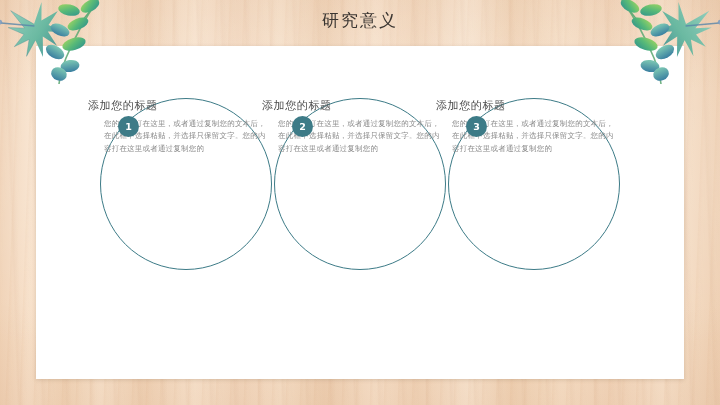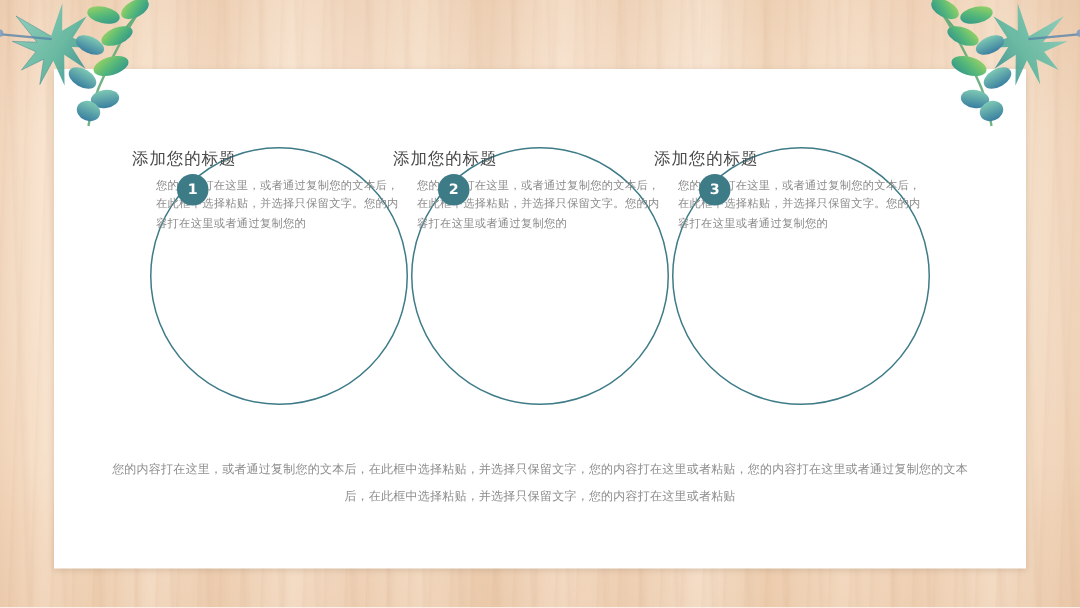--- a/index.html
+++ b/index.html
@@ -169,20 +169,21 @@
 </style>
 </head>
 <body>
 
 <div id="slide">
 
   <div class="wood-base"></div>
   <div class="wood-grain"></div>
   <div class="wood-shade"></div>
 
+  <div class="slide-title">研究意义</div>
 
   <div class="card">
 
     <div class="circles">
 
       <div class="circle c1"></div>
       <div class="circle c2"></div>
       <div class="circle c3"></div>
 
       <div class="circle-body c1">
@@ -199,21 +200,20 @@
         <div class="c-title">添加您的标题</div>
         <div class="c-text">您的内容打在这里，或者通过复制您的文本后，在此框中选择粘贴，并选择只保留文字。您的内容打在这里或者通过复制您的</div>
       </div>
 
       <div class="badge b1">1</div>
       <div class="badge b2">2</div>
       <div class="badge b3">3</div>
 
     </div>
 
-    <div class="footnote">您的内容打在这里，或者通过复制您的文本后，在此框中选择粘贴，并选择只保留文字，您的内容打在这里或者粘贴，您的内容打在这里或者通过复制您的文本后，在此框中选择粘贴，并选择只保留文字，您的内容打在这里或者粘贴</div>
 
   </div>
 
   <svg class="leaf-deco leaf-tl" width="130" height="95" viewBox="0 0 130 95">
     <defs>
       <linearGradient id="lg1" x1="0" y1="0" x2="1" y2="1">
         <stop offset="0%" stop-color="#8fd0c0"></stop>
         <stop offset="55%" stop-color="#5fb79f"></stop>
         <stop offset="100%" stop-color="#2f7f8e"></stop>
       </linearGradient>

